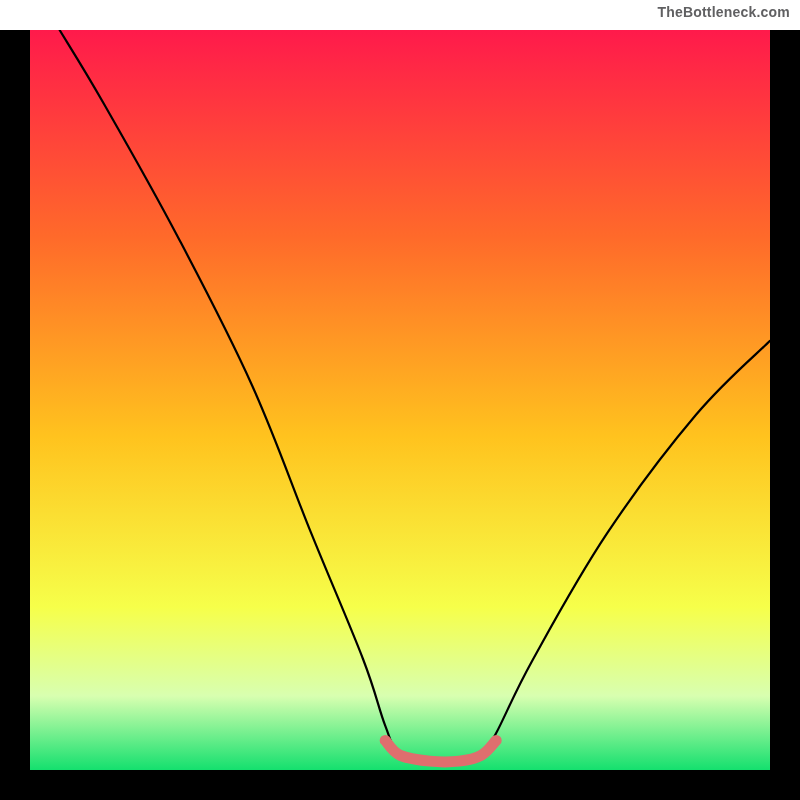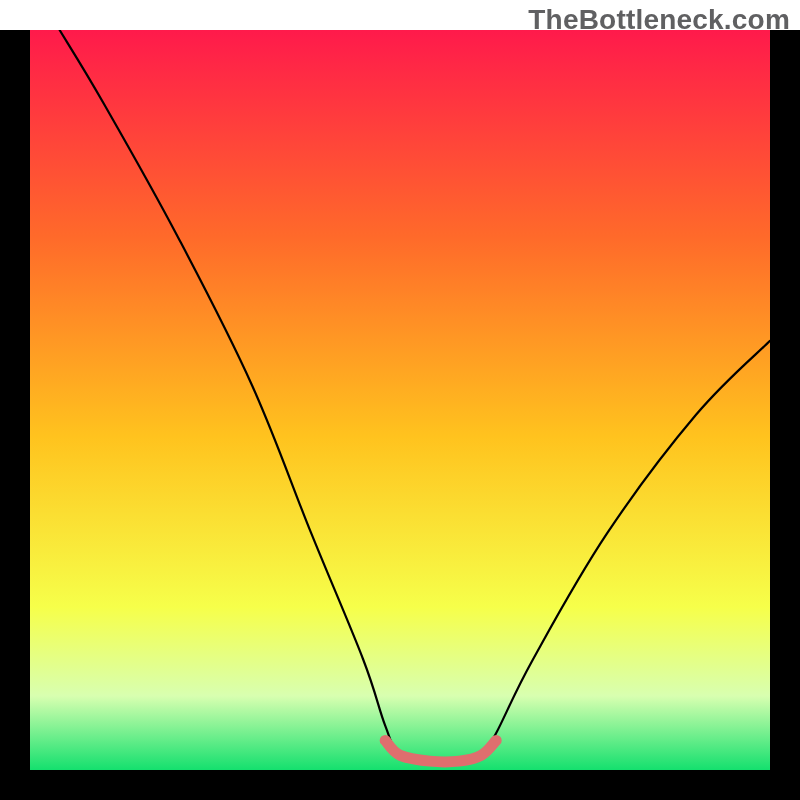--- a/index.html
+++ b/index.html
@@ -12,21 +12,21 @@
   }
   .wrap {
     position: relative;
     width: 800px;
     height: 800px;
   }
   .watermark {
     position: absolute;
     top: 4px;
     right: 10px;
-    font-size: 28px;
+    font-size: 14px;
     font-weight: 600;
     color: #606062;
     letter-spacing: 0.2px;
   }
   svg {
     position: absolute;
     top: 30px;
     left: 0;
     width: 800px;
     height: 770px;

